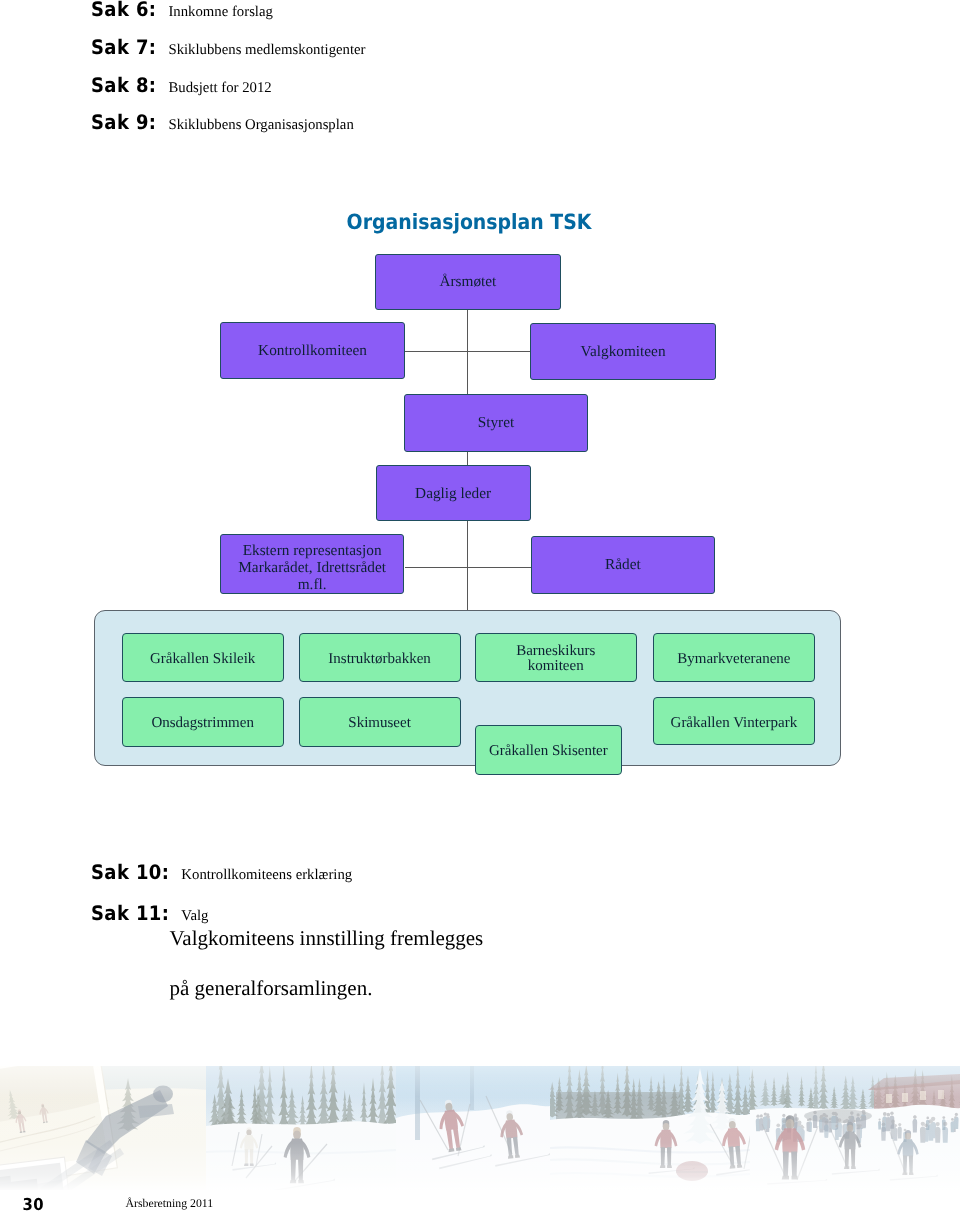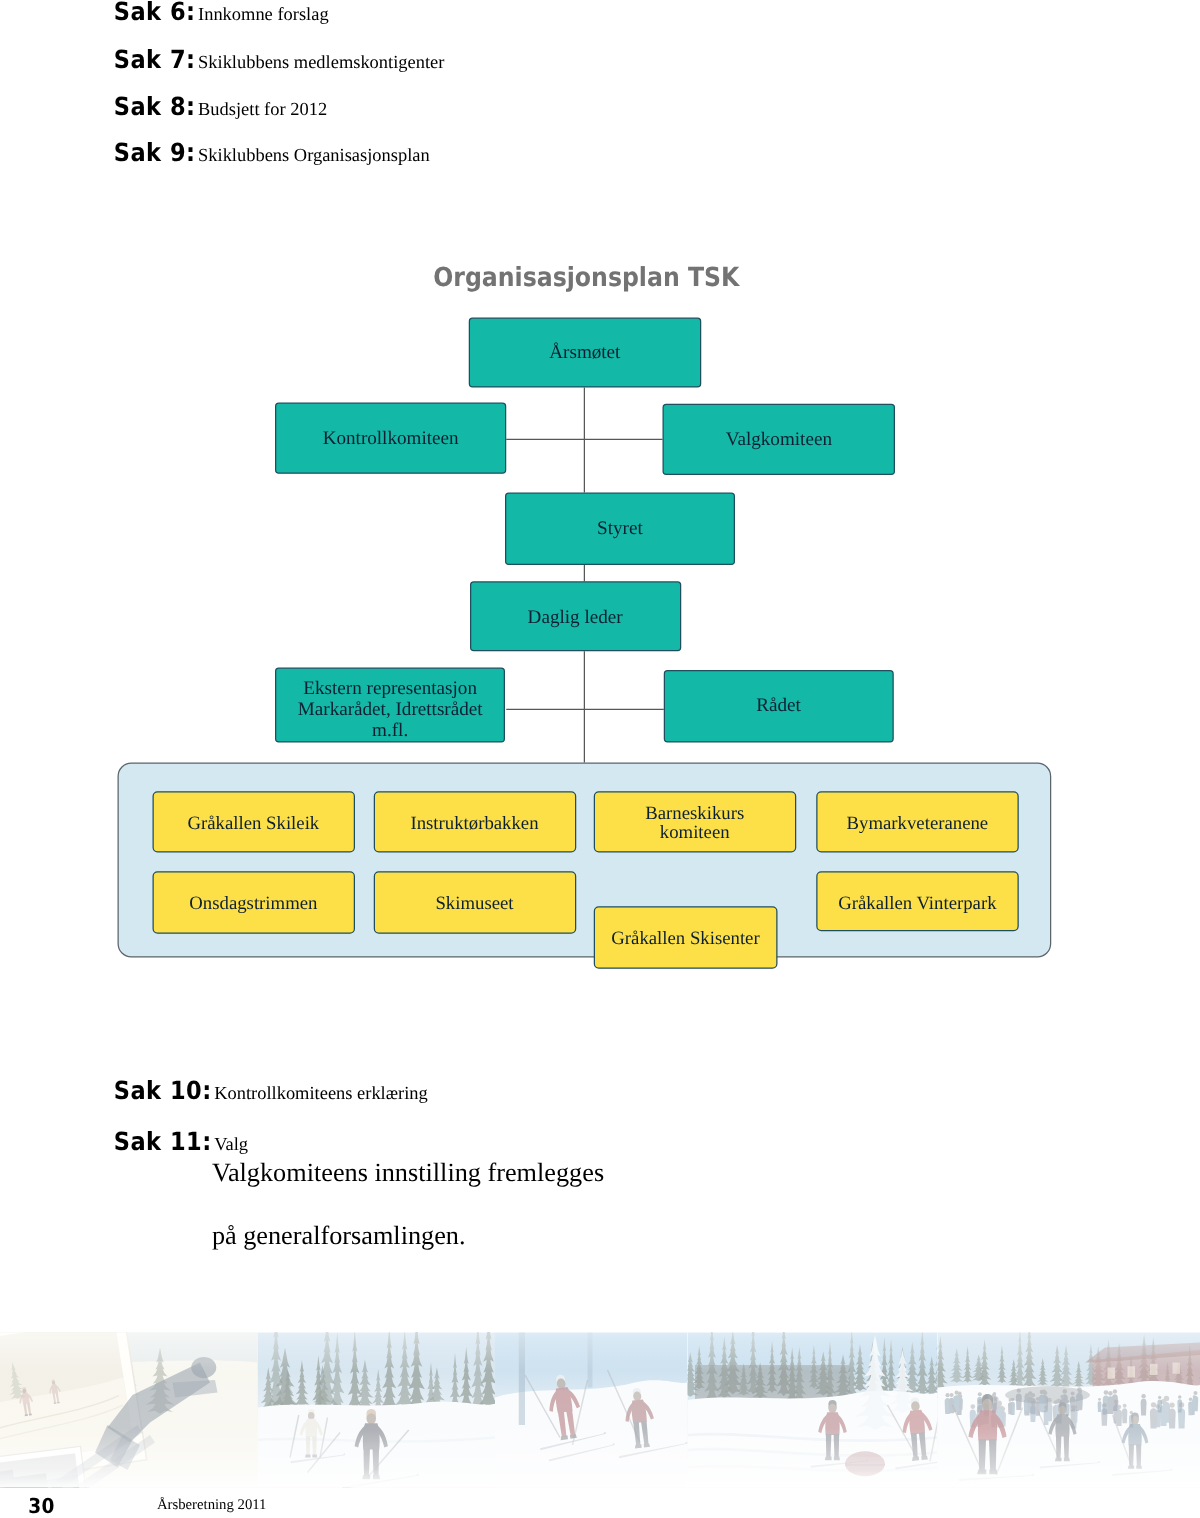--- a/index.html
+++ b/index.html
@@ -7,38 +7,38 @@
        font-family:"Liberation Serif",serif;color:#000;
        -webkit-font-smoothing:antialiased;text-rendering:geometricPrecision;}
   .page{position:absolute;left:0;top:0;width:960px;height:1214px;
         transform:translateZ(0);will-change:transform;}
 
   
   .agenda{position:absolute;left:0;top:0;width:960px;}
   .agenda-row{position:absolute;left:91px;white-space:nowrap;}
   .agenda-label{font-family:"DejaVu Sans Condensed","DejaVu Sans",sans-serif;font-weight:bold;
                 font-size:20px;letter-spacing:0.4px;color:#000;}
-  .agenda-text{font-family:"Liberation Serif",serif;font-size:14.75px;color:#000;margin-left:2px;}
+  .agenda-text{font-family:"Liberation Serif",serif;font-size:14.75px;color:#000;margin-left:12px;}
 
   
   .chart{position:absolute;left:0;top:0;width:960px;height:1214px;}
   .chart-title{position:absolute;font-family:"DejaVu Sans Condensed","DejaVu Sans",sans-serif;
-               font-weight:bold;font-size:21px;color:#737373;white-space:nowrap;}
+               font-weight:bold;font-size:21px;color:#0369a1;white-space:nowrap;}
   .node>span{display:block;position:relative;top:1px;}
   .leaf>span{display:block;position:relative;top:2px;}
-  .node{position:absolute;box-sizing:border-box;background:#14b8a6;
+  .node{position:absolute;box-sizing:border-box;background:#8b5cf6;
         border:1.3px solid #1f4e5e;border-radius:3px;
         display:flex;align-items:center;justify-content:center;
         text-align:center;color:#0d2033;font-size:15.3px;line-height:14.9px;
         font-family:"Liberation Serif",serif;}
   .vline{position:absolute;background:#575757;width:1px;}
   .hline{position:absolute;background:#575757;height:1px;}
   .group{position:absolute;box-sizing:border-box;background:#d3e8f0;
          border:1px solid #5b636b;border-radius:11px;}
-  .leaf{position:absolute;box-sizing:border-box;background:#fde047;
+  .leaf{position:absolute;box-sizing:border-box;background:#86efac;
         border:1.3px solid #1f4e5e;border-radius:4px;
         display:flex;align-items:center;justify-content:center;
         text-align:center;color:#0d2033;font-size:15.0px;line-height:14.9px;
         font-family:"Liberation Serif",serif;}
 
   .bottom-agenda{position:absolute;left:0;top:0;width:960px;}
   .note-line{position:absolute;left:169.5px;white-space:nowrap;
              font-family:"Liberation Serif",serif;font-size:21px;color:#000;}
 
   
@@ -72,21 +72,21 @@
       </div>
       <div class="node" style="left: 220px; top: 322.2px; width: 185px; height: 57px;">
         <span>Kontrollkomiteen</span>
       </div>
       <div class="node" style="left: 530.4px; top: 322.8px; width: 185.4px; height: 57px;">
         <span>Valgkomiteen</span>
       </div>
       <div class="node" style="left: 375.6px; top: 393.7px; width: 184.7px; height: 58.3px; margin-left: 28px;">
         <span>Styret</span>
       </div>
-      <div class="node" style="left: 375.6px; top: 464.8px; width: 169px; height: 56.6px;">
+      <div class="node" style="left: 375.6px; top: 464.8px; width: 155px; height: 56.6px;">
         <span>Daglig leder</span>
       </div>
       <div class="node" style="left: 219.8px; top: 534.4px; width: 184.7px; height: 59.4px; line-height: 16.9px;">
         <span style="top: 4px;">Ekstern representasjon<br>Markarådet, Idrettsrådet<br>m.fl.</span>
       </div>
       <div class="node" style="left: 531px; top: 535.6px; width: 183.7px; height: 58.2px;">
         <span>Rådet</span>
       </div>
       <div class="leaf" style="left: 121.6px; top: 632.6px; width: 162.2px; height: 49.3px;">
         <span>Gråkallen Skileik</span>

